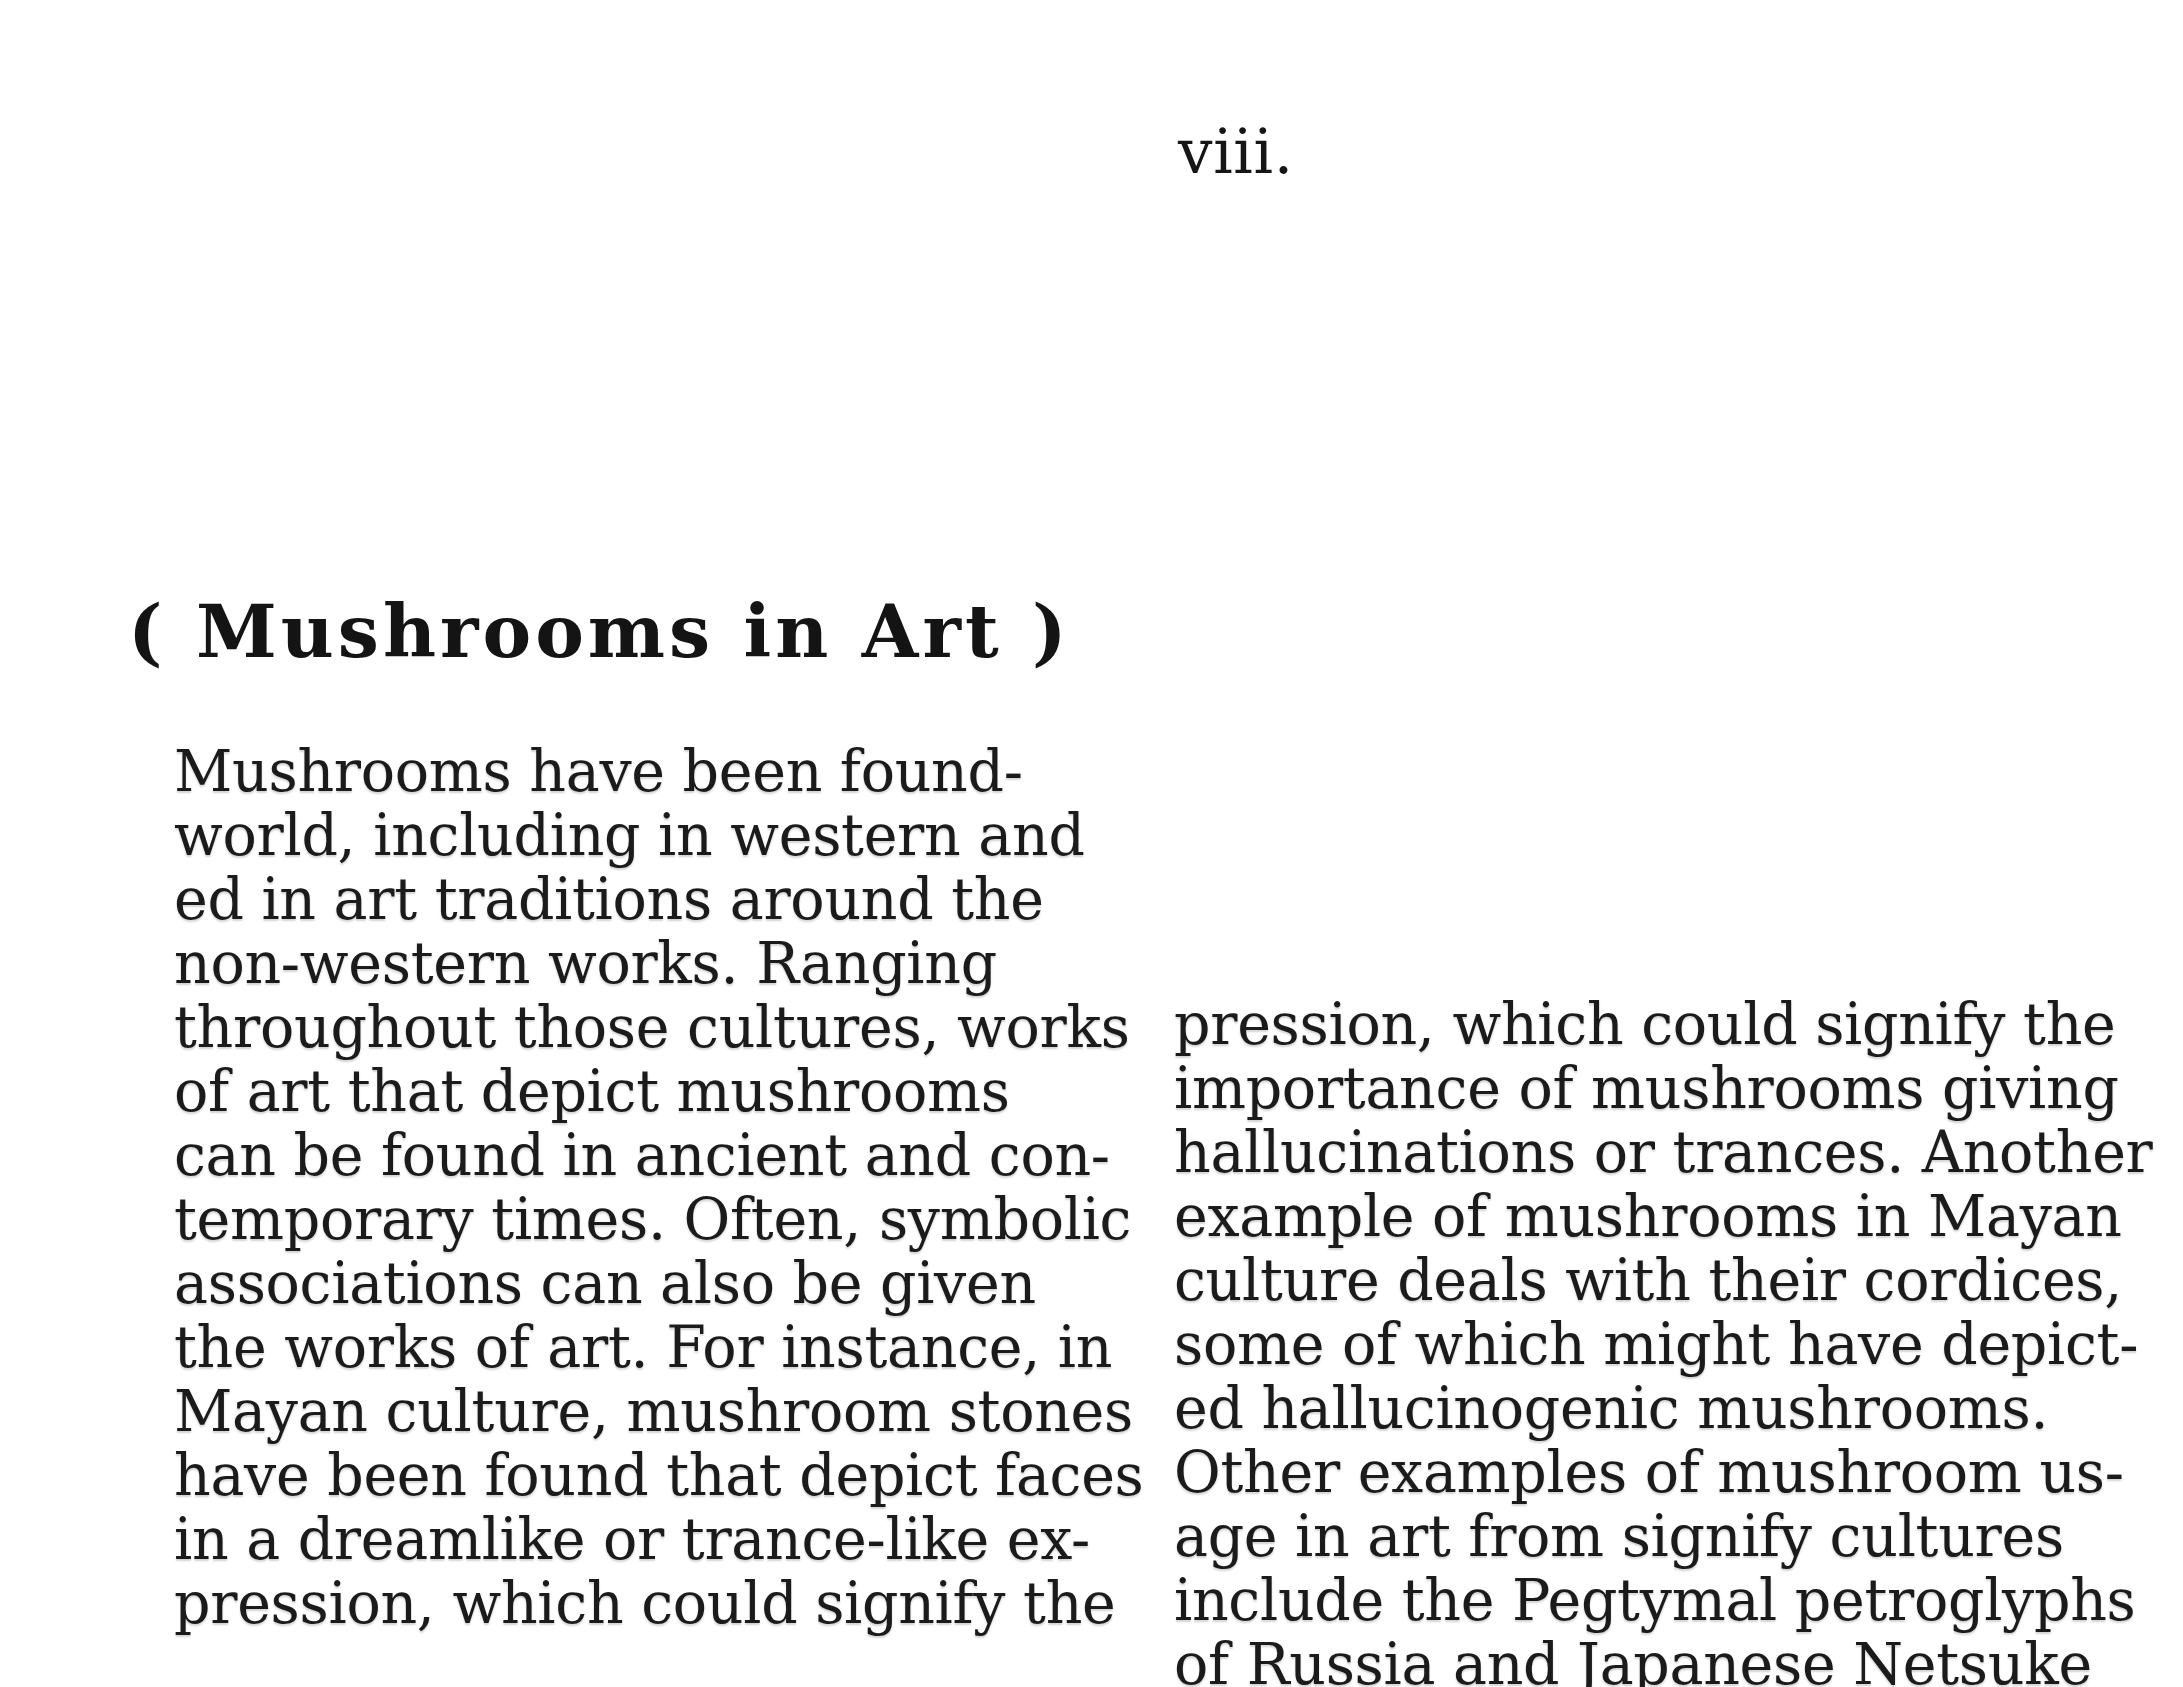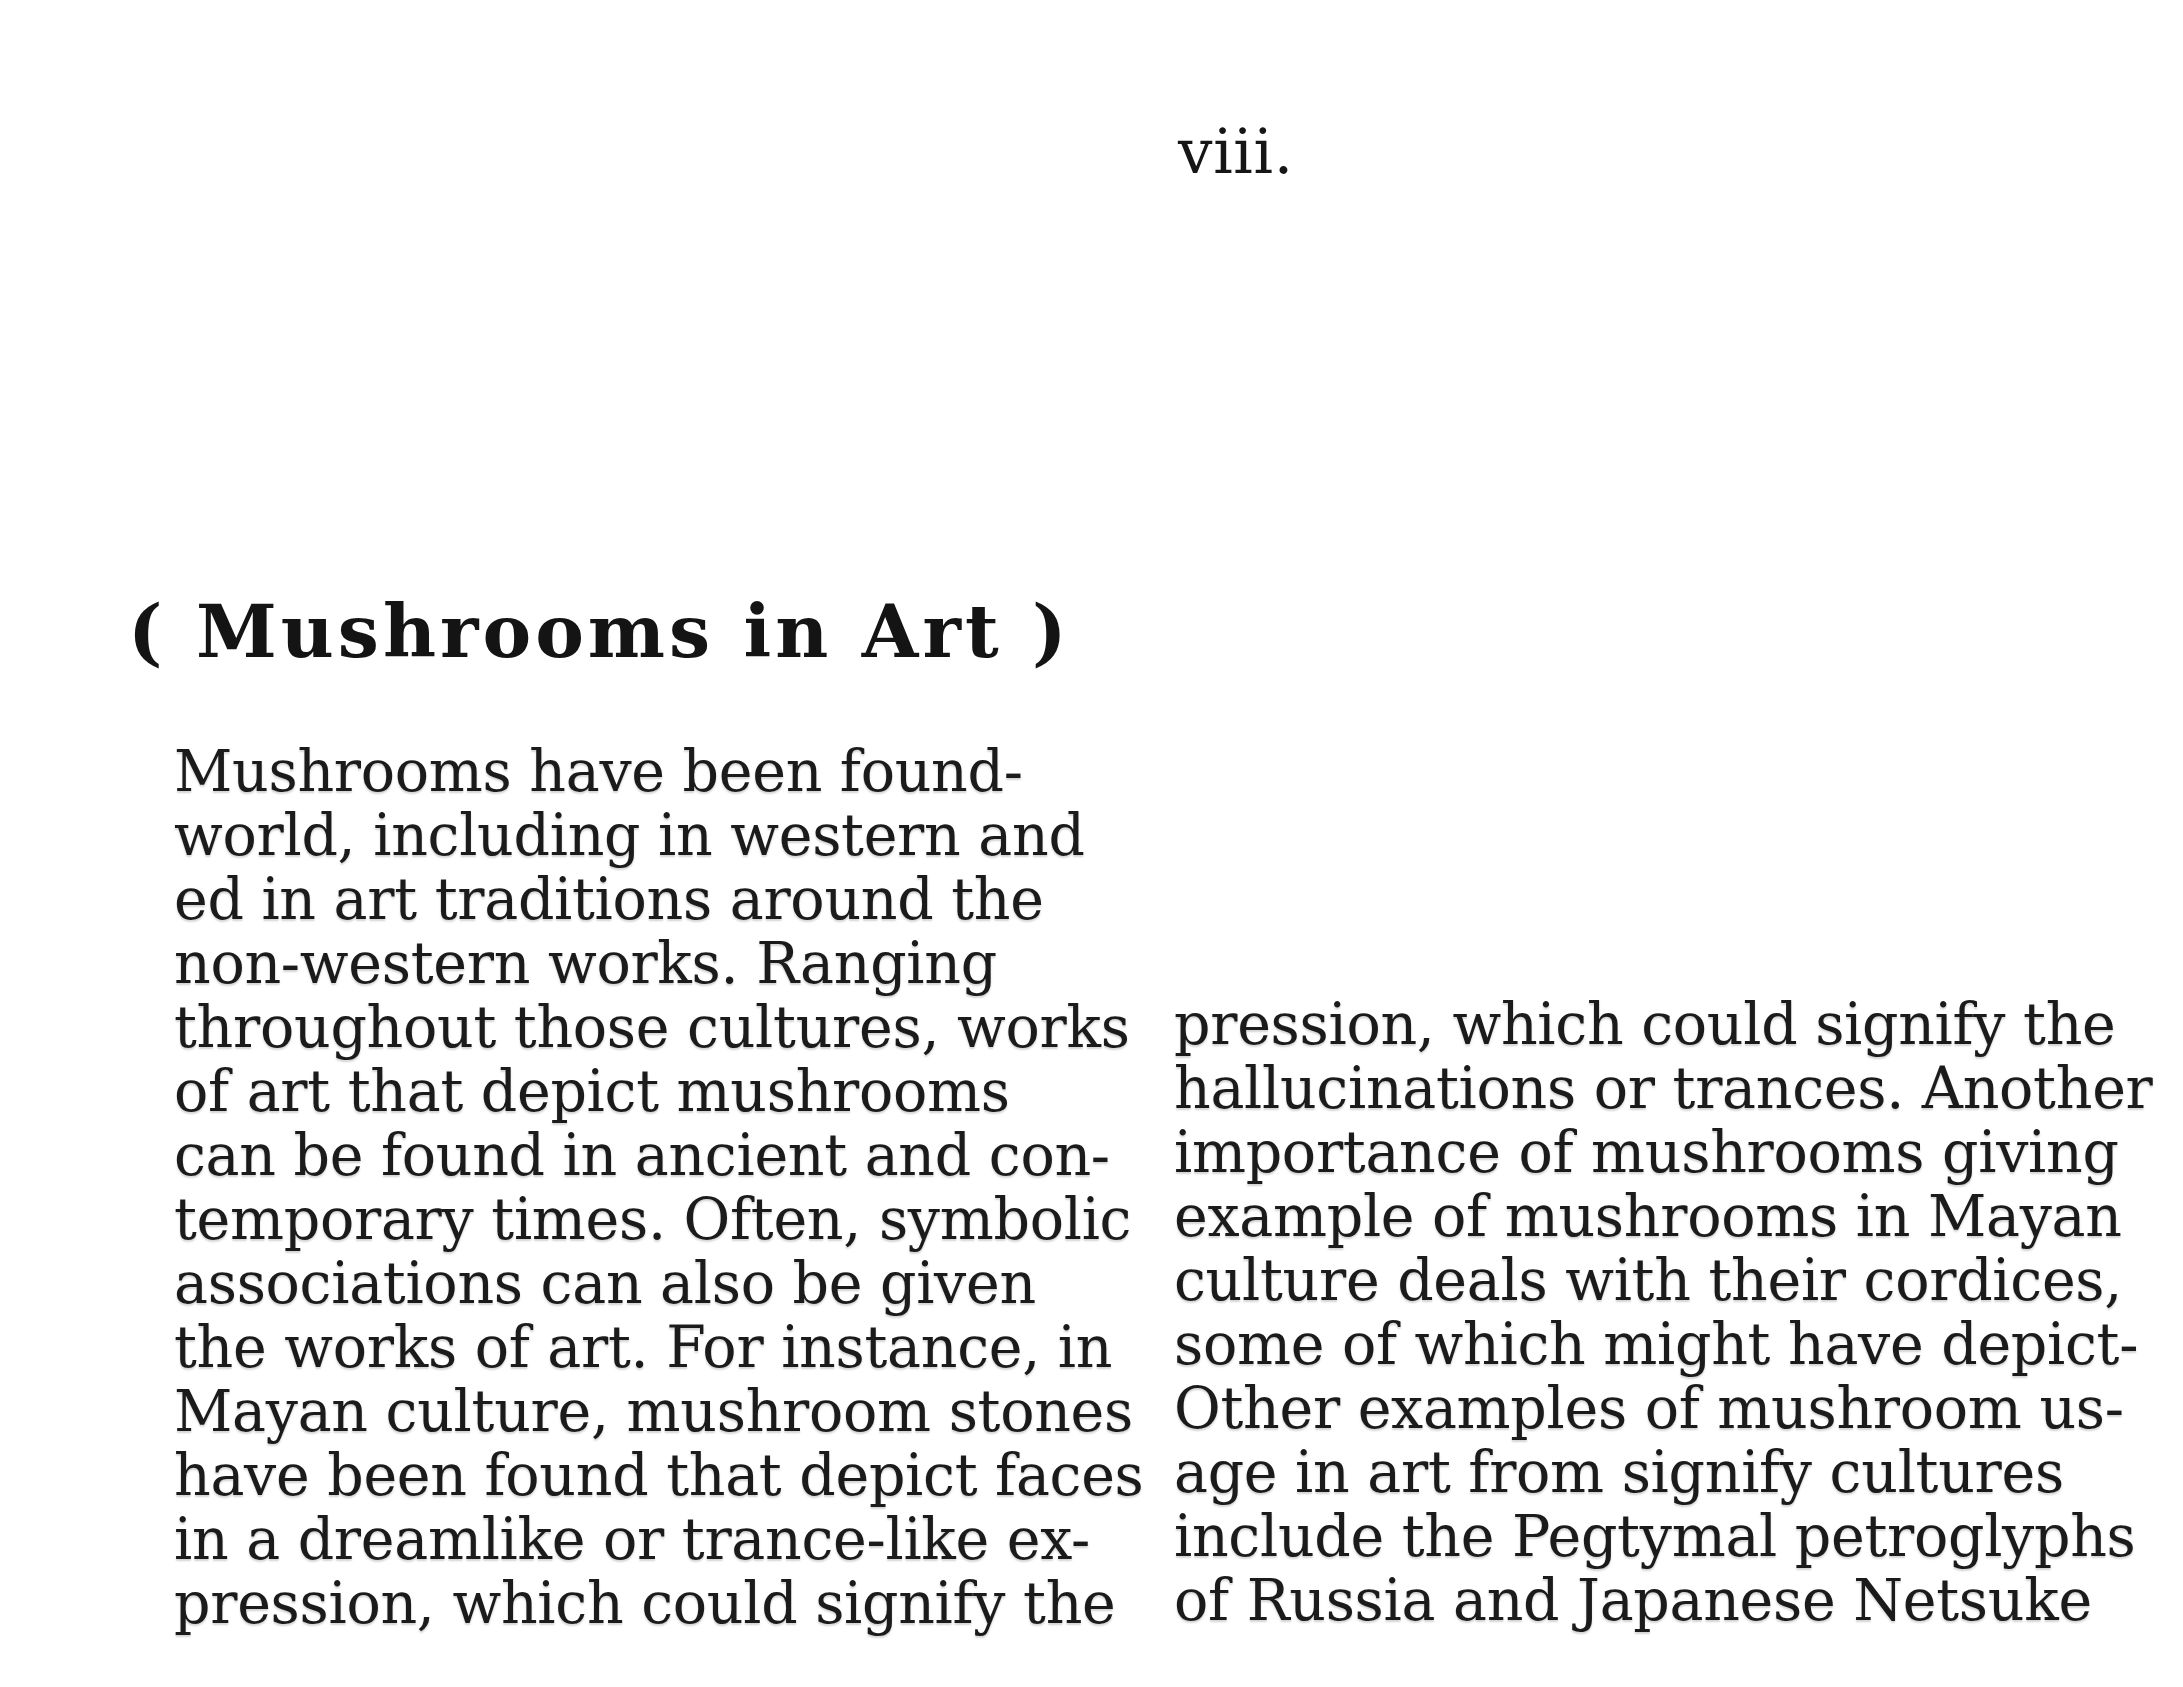--- a/index.html
+++ b/index.html
@@ -70,24 +70,25 @@
       <span class="textline">associations can also be given</span>
       <span class="textline">the works of art. For instance, in</span>
       <span class="textline">Mayan culture, mushroom stones</span>
       <span class="textline">have been found that depict faces</span>
       <span class="textline">in a dreamlike or trance-like ex-</span>
       <span class="textline">pression, which could signify the</span>
     </div>
 
   <div class="column col-right">
       <span class="textline">pression, which could signify the</span>
+      <span class="textline">importance of mushrooms giving</span>
       <span class="textline">hallucinations or trances. Another</span>
-      <span class="textline">importance of mushrooms giving</span>
       <span class="textline">example of mushrooms in Mayan</span>
       <span class="textline">culture deals with their cordices,</span>
       <span class="textline">some of which might have depict-</span>
+      <span class="textline">ed hallucinogenic mushrooms.</span>
       <span class="textline">Other examples of mushroom us-</span>
       <span class="textline">age in art from signify cultures</span>
       <span class="textline">include the Pegtymal petroglyphs</span>
       <span class="textline">of Russia and Japanese Netsuke</span>
     </div>
 </div>
 
 
 </body></html>

